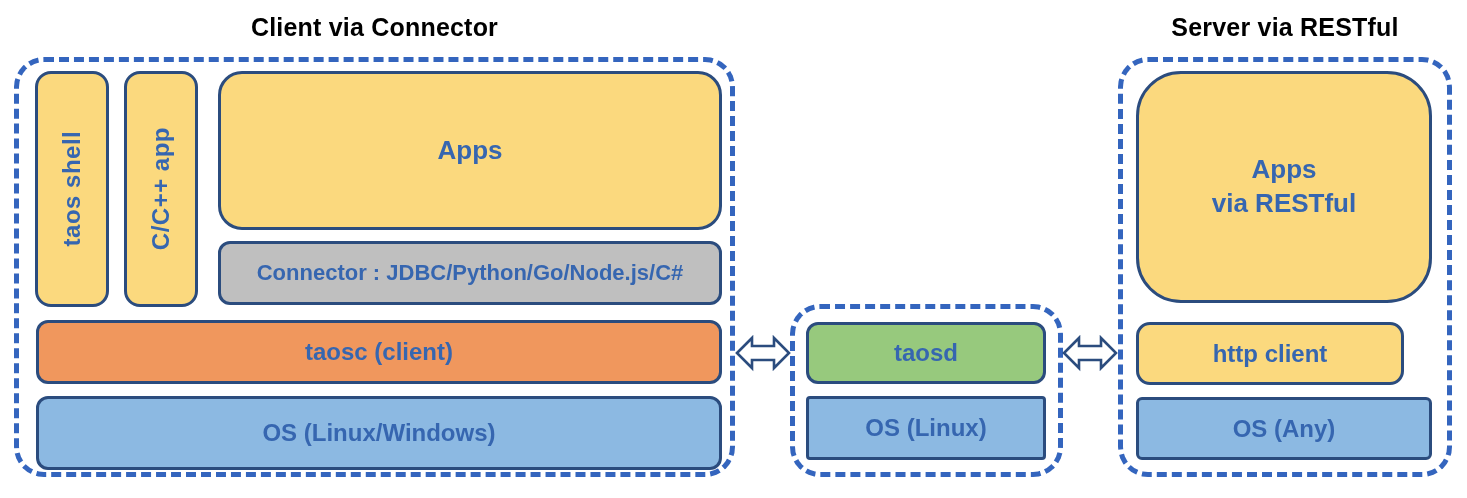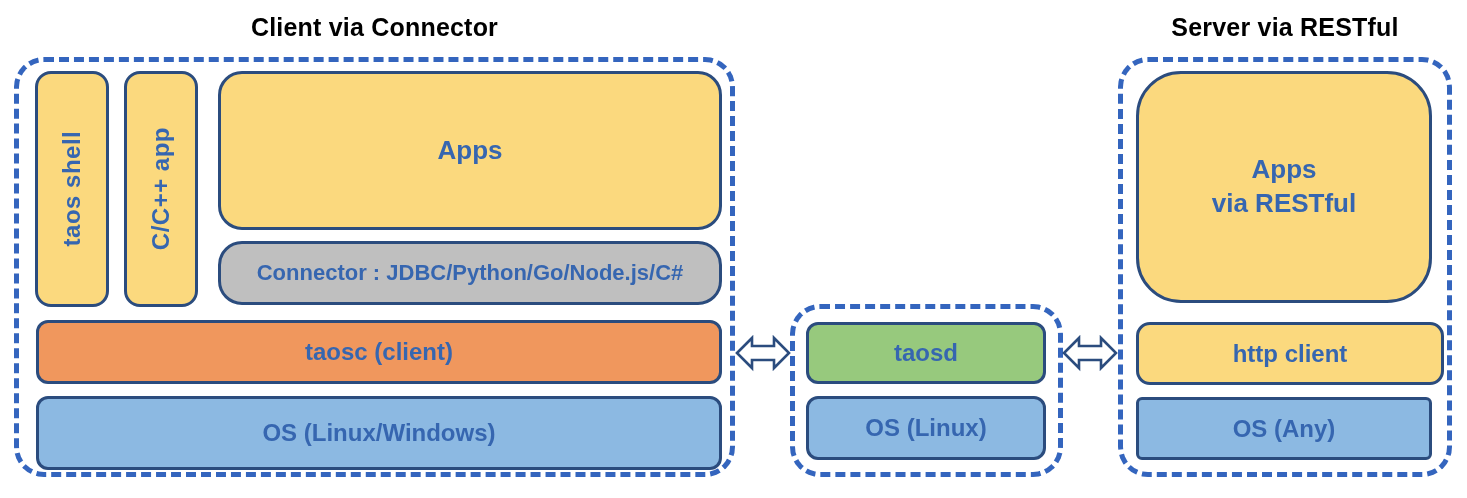--- a/index.html
+++ b/index.html
@@ -54,27 +54,27 @@
   }
   .fill-yellow { background: #fbd97e; }
   .fill-gray   { background: #bfbfbf; }
   .fill-orange { background: #f0975d; }
   .fill-blue   { background: #8cb9e2; }
   .fill-green  { background: #97c97d; }
 
   .box-taos-shell { left: 35px;  top: 71px;  width: 74px;  height: 236px; border-radius: 16px; }
   .box-cpp-app    { left: 124px; top: 71px;  width: 74px;  height: 236px; border-radius: 16px; }
   .box-apps       { left: 218px; top: 71px;  width: 504px; height: 159px; border-radius: 24px; font-size: 26px; }
-  .box-connector  { left: 218px; top: 241px; width: 504px; height: 64px;  border-radius: 24px; font-size: 22px; }
+  .box-connector  { left: 218px; top: 241px; width: 504px; height: 64px;  border-radius: 12px; font-size: 22px; }
   .box-taosc      { left: 36px;  top: 320px; width: 686px; height: 64px;  border-radius: 12px; }
   .box-os-left    { left: 36px;  top: 396px; width: 686px; height: 74px;  border-radius: 12px; }
   .box-taosd      { left: 806px; top: 322px; width: 240px; height: 62px;  border-radius: 12px; }
-  .box-os-server  { left: 806px; top: 396px; width: 240px; height: 64px;  border-radius: 12px; }
+  .box-os-server  { left: 806px; top: 396px; width: 240px; height: 64px;  border-radius: 4px; }
   .box-apps-rest  { left: 1136px; top: 71px;  width: 296px; height: 232px; border-radius: 45px; font-size: 26px; }
-  .box-http       { left: 1136px; top: 322px; width: 308px; height: 63px;  border-radius: 14px; }
+  .box-http       { left: 1136px; top: 322px; width: 268px; height: 63px;  border-radius: 14px; }
   .box-os-any     { left: 1136px; top: 397px; width: 296px; height: 63px;  border-radius: 6px; }
 
   .vertical-label {
     transform: rotate(-90deg);
     white-space: nowrap;
     letter-spacing: 0.5px;
   }
   .arrow {
     position: absolute;
     width: 56px;

